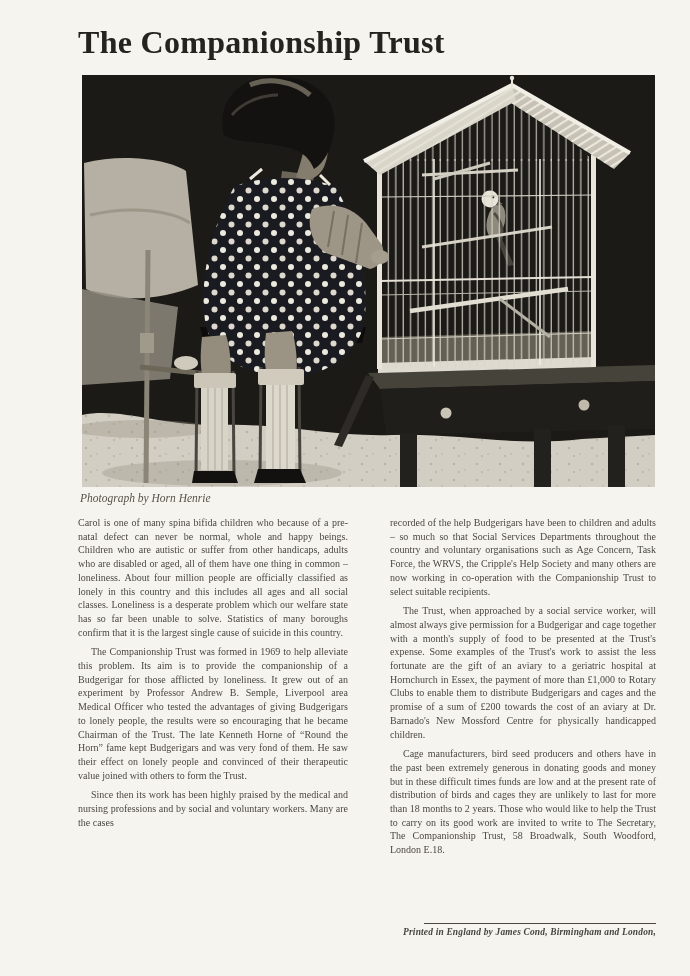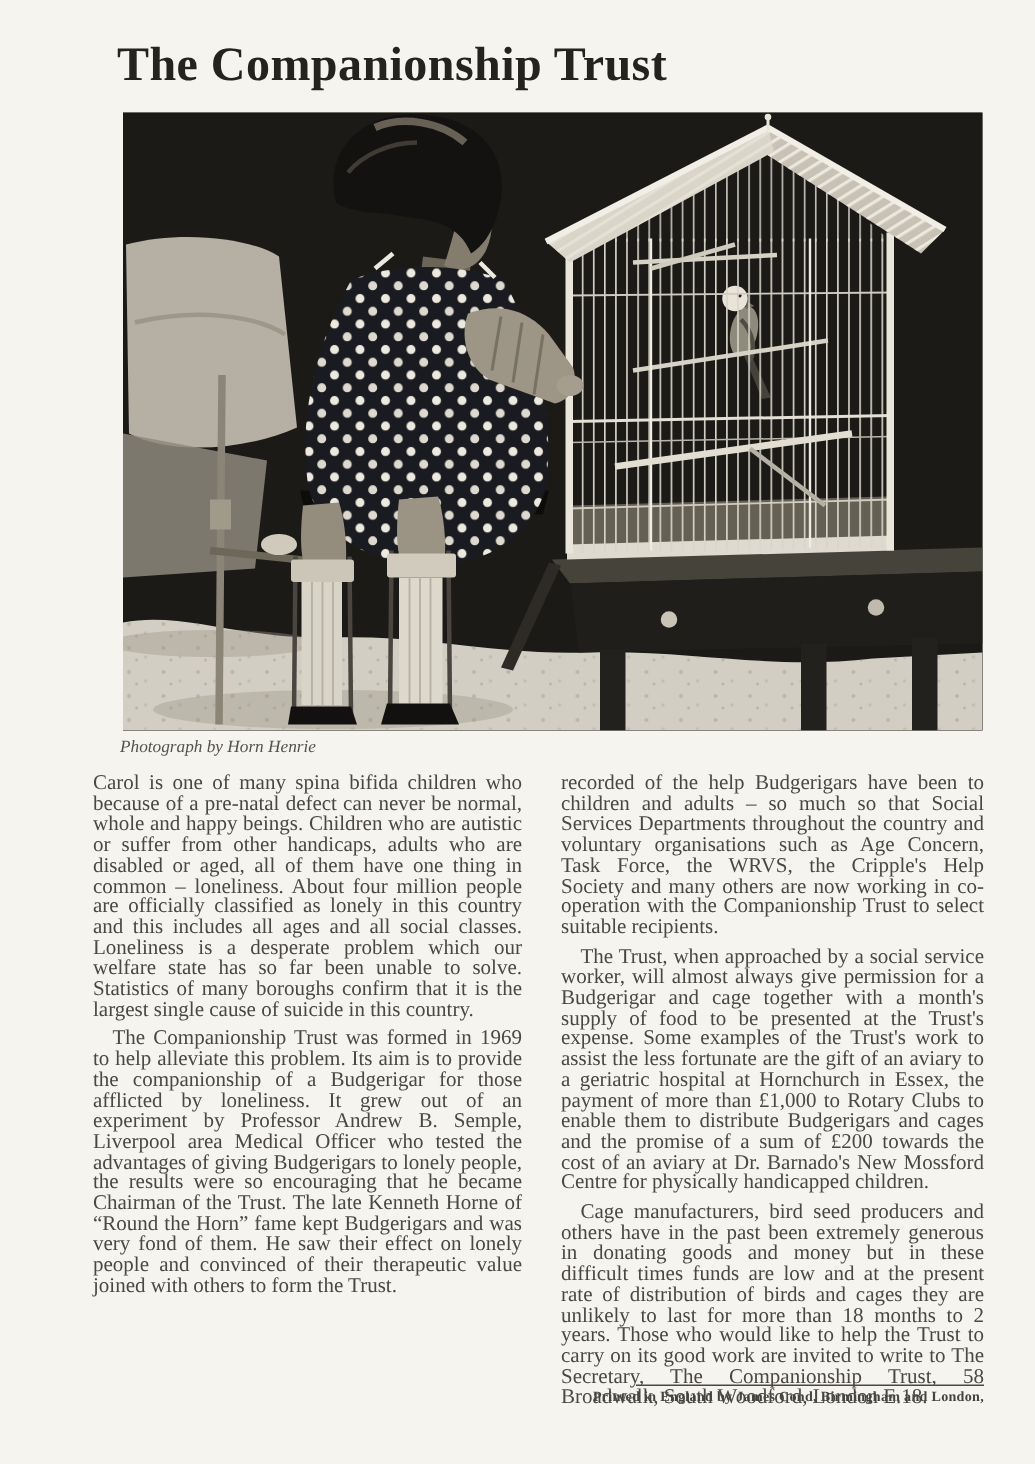--- a/index.html
+++ b/index.html
@@ -22,32 +22,32 @@
     position:absolute; left:80px; top:492px;
     font-style:italic; font-size:11.5px; color:#555249;
   }
   .columns {
     position:absolute; left:62px; top:516px; width:594px;
     display:flex; gap:26px;
   }
   .col { width:286px; }
   .col.right { width:282px; }
   .col p {
-    margin:0 0 6px 0; font-size:14px; line-height:13.7px;
+    margin:0 0 6px 16px; font-size:10px; line-height:13.7px;
     text-align:justify; color:#4a4841;
   }
   .col p:last-child { margin-bottom:0; }
   .col p.indent { text-indent:13px;font-family:Liberation Serif, serif; }
   .footer-rule {
     position:absolute; left:424px; top:923px; width:232px; height:1px;
     background:#4a4841;
   }
   .imprint {
     position:absolute; right:34px; top:927px; width:400px;
-    text-align:right; font-size:9.4px; font-weight:bold;
+    text-align:right; font-size:9.4px; font-style:italic; font-weight:bold;
     color:#45443f; letter-spacing:0.2px;
   }
 </style>
 </head>
 <body>
 
 <div class="page">
 
   <h1 class="title">The Companionship Trust</h1>
 
@@ -198,20 +198,21 @@
       </g>
     </svg>
   </figure>
 
   <div class="credit">Photograph by Horn Henrie</div>
 
   <div class="columns">
     <div class="col">
       <p>Carol is one of many spina bifida children who because of a pre-natal defect can never be normal, whole and happy beings. Children who are autistic or suffer from other handicaps, adults who are disabled or aged, all of them have one thing in common – loneliness. About four million people are officially classified as lonely in this country and this includes all ages and all social classes. Loneliness is a desperate problem which our welfare state has so far been unable to solve. Statistics of many boroughs confirm that it is the largest single cause of suicide in this country.</p>
       <p class="indent">The Companionship Trust was formed in 1969 to help alleviate this problem. Its aim is to provide the companionship of a Budgerigar for those afflicted by loneliness. It grew out of an experiment by Professor Andrew B. Semple, Liverpool area Medical Officer who tested the advantages of giving Budgerigars to lonely people, the results were so encouraging that he became Chairman of the Trust. The late Kenneth Horne of “Round the Horn” fame kept Budgerigars and was very fond of them. He saw their effect on lonely people and convinced of their therapeutic value joined with others to form the Trust.</p>
+      <p class="indent">Since then its work has been highly praised by the medical and nursing professions and by social and voluntary workers. Many are the cases</p>
     </div>
     <div class="col right">
       <p>recorded of the help Budgerigars have been to children and adults – so much so that Social Services Departments throughout the country and voluntary organisations such as Age Concern, Task Force, the WRVS, the Cripple's Help Society and many others are now working in co-operation with the Companionship Trust to select suitable recipients.</p>
       <p class="indent">The Trust, when approached by a social service worker, will almost always give permission for a Budgerigar and cage together with a month's supply of food to be presented at the Trust's expense. Some examples of the Trust's work to assist the less fortunate are the gift of an aviary to a geriatric hospital at Hornchurch in Essex, the payment of more than £1,000 to Rotary Clubs to enable them to distribute Budgerigars and cages and the promise of a sum of £200 towards the cost of an aviary at Dr. Barnado's New Mossford Centre for physically handicapped children.</p>
       <p class="indent">Cage manufacturers, bird seed producers and others have in the past been extremely generous in donating goods and money but in these difficult times funds are low and at the present rate of distribution of birds and cages they are unlikely to last for more than 18 months to 2 years. Those who would like to help the Trust to carry on its good work are invited to write to The Secretary, The Companionship Trust, 58 Broadwalk, South Woodford, London E.18.</p>
     </div>
   </div>
 
   <div class="footer-rule"></div>
   <div class="imprint">Printed in England by James Cond, Birmingham and London,</div>

